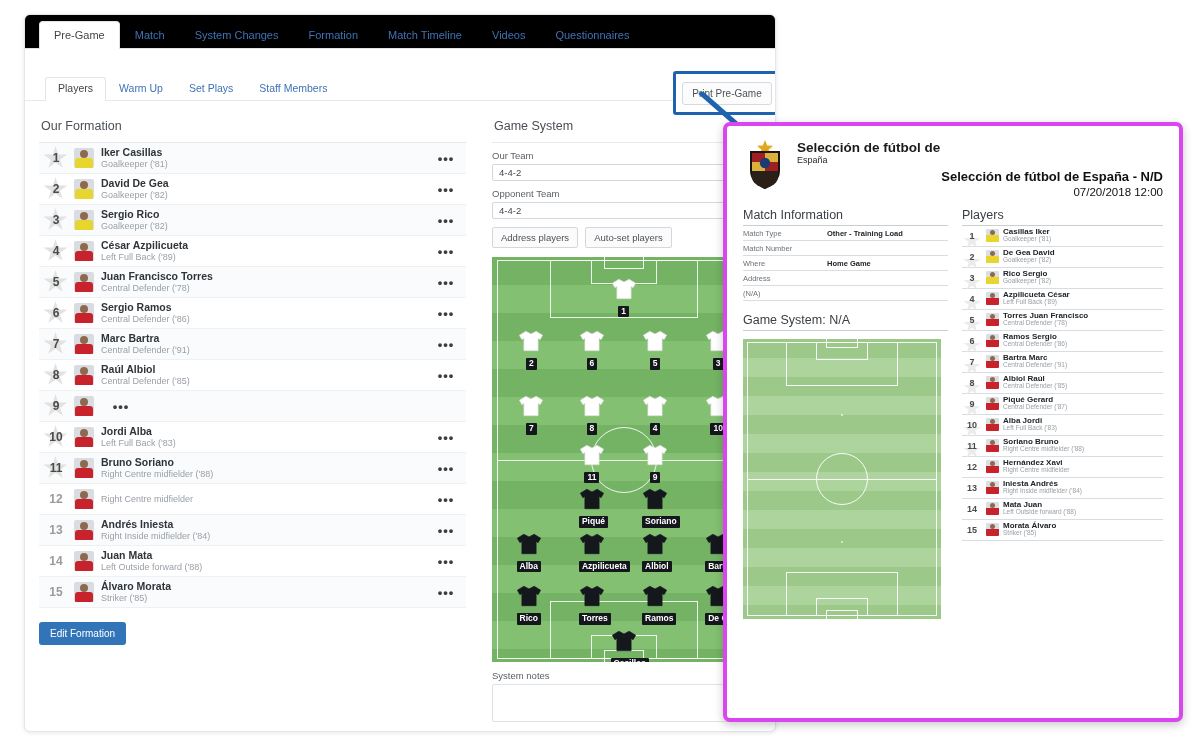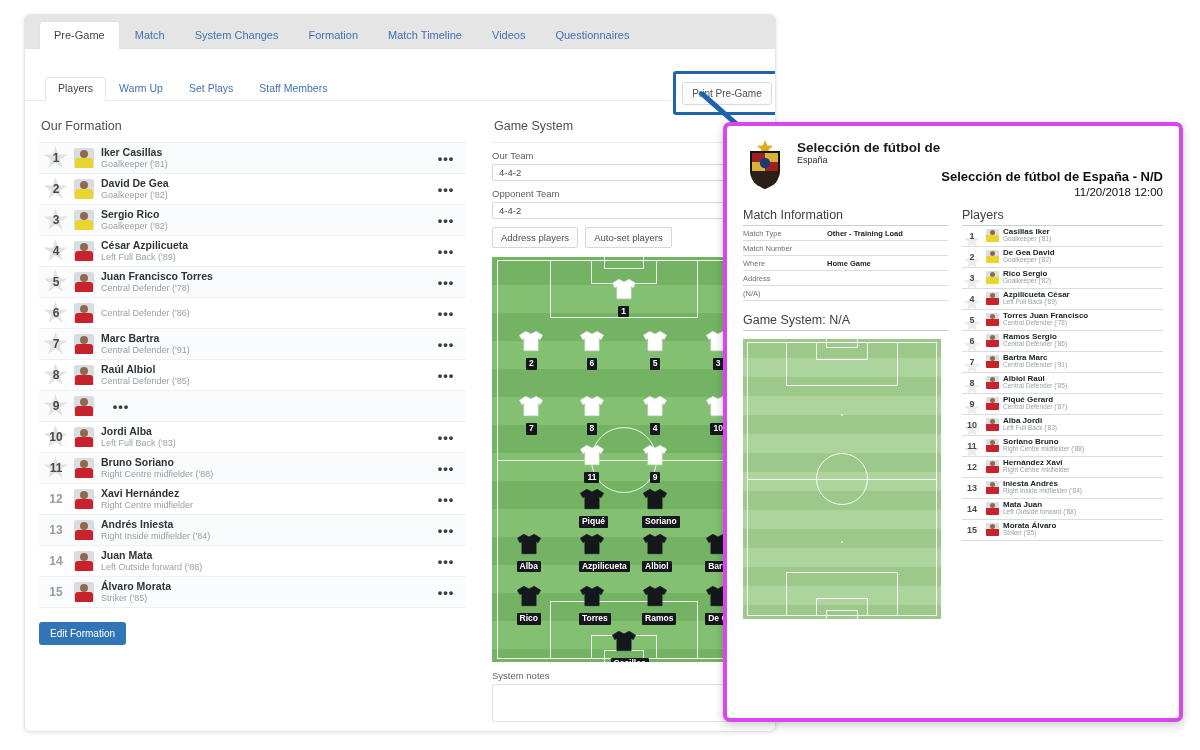--- a/index.html
+++ b/index.html
@@ -12,21 +12,21 @@
   }
   
   #app-card{
     position:absolute;left:24px;top:14px;width:750px;height:716px;
     background:#fff;border:1px solid #e3e6ea;border-radius:6px;
     box-shadow:0 1px 4px rgba(0,0,0,.10);
     overflow:hidden;
   }
   .tabbar{
     position:absolute;left:0;top:0;width:100%;height:34px;
-    border-bottom:1px solid #dfe3e8;background:#e5e5e5;
+    border-bottom:1px solid #dfe3e8;background:#000000;
     display:flex;align-items:flex-end;padding-left:14px;box-sizing:border-box;
   }
   .tab{
     font-size:11px;color:#3f72b5;padding:7px 14px 7px 14px;cursor:pointer;
     border:1px solid transparent;border-bottom:none;white-space:nowrap;
     line-height:1.1;
   }
   .tab.active{
     color:#444;background:#fff;border-color:#dfe3e8;
     border-top-left-radius:4px;border-top-right-radius:4px;
@@ -295,20 +295,21 @@
         <div class="player-row">
           <div class="num-cell">
             <div class="star"></div>
             <span class="num-txt">6</span>
           </div>
           <div class="avatar red">
             <div class="head"></div>
             <div class="body"></div>
           </div>
           <div class="pinfo">
+            <div class="pname">Sergio Ramos</div>
             <div class="prole">Central Defender ('86)</div>
           </div>
           <div class="dots">•••</div>
         </div>
         <div class="player-row">
           <div class="num-cell">
             <div class="star"></div>
             <span class="num-txt">7</span>
           </div>
           <div class="avatar red">
@@ -379,21 +380,20 @@
         </div>
         <div class="player-row">
           <div class="num-cell">
             <span class="num-txt sub">12</span>
           </div>
           <div class="avatar red">
             <div class="head"></div>
             <div class="body"></div>
           </div>
           <div class="pinfo">
-            <div class="pname">Xavi Hernández</div>
             <div class="prole">Right Centre midfielder</div>
           </div>
           <div class="dots">•••</div>
         </div>
         <div class="player-row">
           <div class="num-cell">
             <span class="num-txt sub">13</span>
           </div>
           <div class="avatar red">
             <div class="head"></div>
@@ -559,21 +559,21 @@
           <path d="M22 22 h13 v9 h-13 z" fill="#a01f23"></path>
           <path d="M9 31 h26 v6 c0 6 -6 9 -13 12 c-7 -3 -13 -6 -13 -12 z" fill="#2a2018"></path>
           <circle cx="22" cy="23" r="5.2" fill="#1e3a73"></circle>
           <path d="M15 9 q7 -5 14 0 q-2 -3 -7 -3 q-5 0 -7 3 z" fill="#d8b23a"></path>
         </svg>
       </div>
       <div style="flex:1;">
         <div class="pp-team">Selección de fútbol de</div>
         <div class="pp-team-sub">España</div>
         <div class="pp-title">Selección de fútbol de España - N/D</div>
-        <div class="pp-date">11/20/2018 12:00</div>
+        <div class="pp-date">07/20/2018 12:00</div>
       </div>
     </div>
 
     <div class="pp-cols">
       <div class="pp-left">
         <div class="pp-h">Match Information</div>
         <div id="match-info-rows">
             <div class="mi-row">
               <span class="mi-k">Match Type</span>
               <span class="mi-v">Other - Training Load</span>

